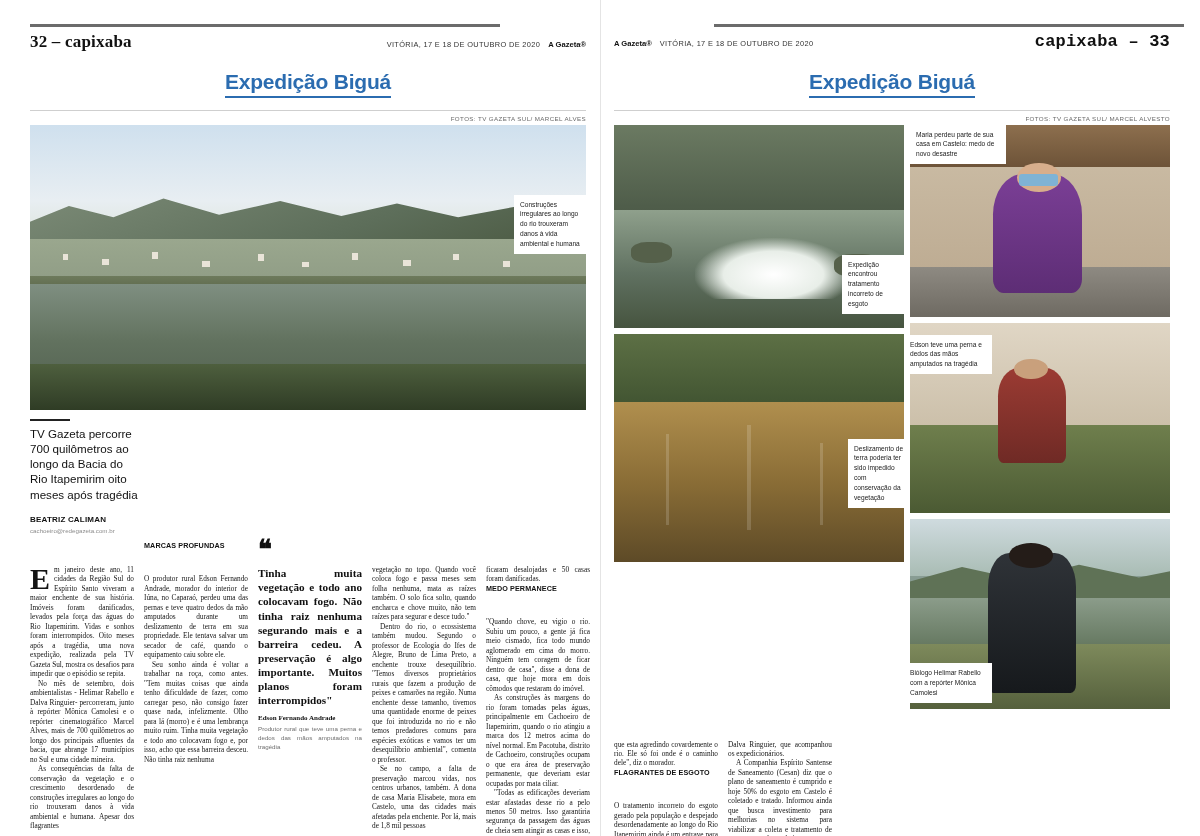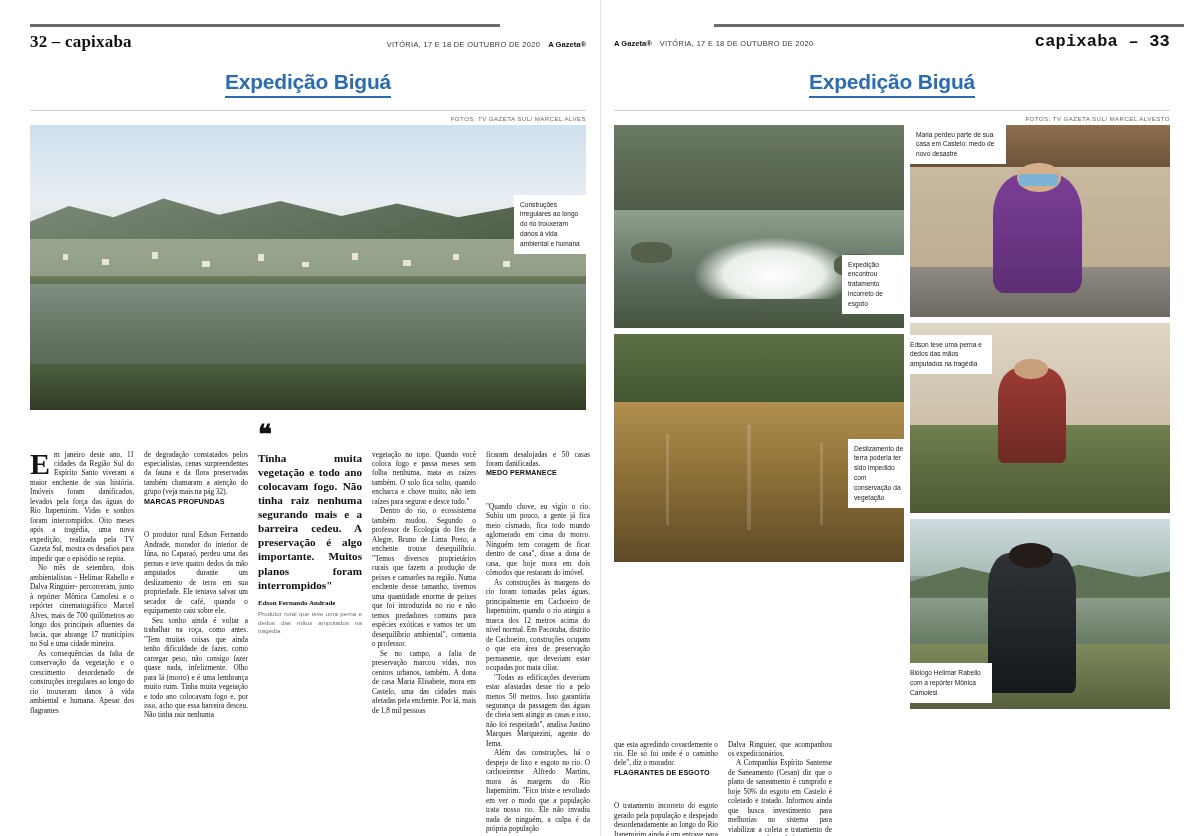--- a/index.html
+++ b/index.html
@@ -254,32 +254,37 @@
           <i style="left:85%;top:44%;width:7px;height:6px"></i>
         </div>
         <div class="bank"></div>
         <div class="water"></div>
         <div class="fg"></div>
       </div>
       <div class="caption-box">Construções irregulares ao longo do rio trouxeram danos à vida ambiental e humana</div>
     </div>
 
     <div class="headblock">
+      <div class="deck-col">
+        <div class="deck-rule"></div>
+        <div class="deck">TV Gazeta percorre 700 quilômetros ao longo da Bacia do Rio Itapemirim oito meses após tragédia</div>
+        <div class="byline">BEATRIZ CALIMAN</div>
+        <div class="byline-mail">cachoeiro@redegazeta.com.br</div>
+      </div>
     </div>
 
     <div class="left-lower cols">
 
       <div class="col">
         <p class="first dropcap">Em janeiro deste ano, 11 cidades da Região Sul do Espírito Santo viveram a maior enchente de sua história. Imóveis foram danificados, levados pela força das águas do Rio Itapemirim. Vidas e sonhos foram interrompidos. Oito meses após a tragédia, uma nova expedição, realizada pela TV Gazeta Sul, mostra os desafios para impedir que o episódio se repita.</p>
         <p>No mês de setembro, dois ambientalistas - Helimar Rabello e Dalva Ringuier- percorreram, junto à repórter Mônica Camolesi e o repórter cinematográfico Marcel Alves, mais de 700 quilômetros ao longo dos principais afluentes da bacia, que abrange 17 municípios no Sul e uma cidade mineira.</p>
         <p>As consequências da falta de conservação da vegetação e o crescimento desordenado de construções irregulares ao longo do rio trouxeram danos à vida ambiental e humana. Apesar dos flagrantes</p>
       </div>
 
       <div class="col">
-        <p class="first">de degradação constatados pelos especialistas, cenas surpreendentes da fauna e da flora preservadas também chamaram a atenção do grupo (veja mais na pág 32).</p>
         <p class="subhead">MARCAS PROFUNDAS</p>
         <p class="first">O produtor rural Edson Fernando Andrade, morador do interior de Iúna, no Caparaó, perdeu uma das pernas e teve quatro dedos da mão amputados durante um deslizamento de terra em sua propriedade. Ele tentava salvar um secador de café, quando o equipamento caiu sobre ele.</p>
         <p>Seu sonho ainda é voltar a trabalhar na roça, como antes. "Tem muitas coisas que ainda tenho dificuldade de fazer, como carregar peso, não consigo fazer quase nada, infelizmente. Olho para lá (morro) e é uma lembrança muito ruim. Tinha muita vegetação e todo ano colocavam fogo e, por isso, acho que essa barreira desceu. Não tinha raiz nenhuma</p>
       </div>
 
       <div class="col">
         <div class="pq-marks">❝</div>
         <div class="pullquote">Tinha muita vegetação e todo ano colocavam fogo. Não tinha raiz nenhuma segurando mais e a barreira cedeu. A preservação é algo importante. Muitos planos foram interrompidos"</div>
         <div class="pq-name">Edson Fernando Andrade</div>
         <div class="pq-role">Produtor rural que teve uma perna e dedos das mãos amputados na tragédia</div>

